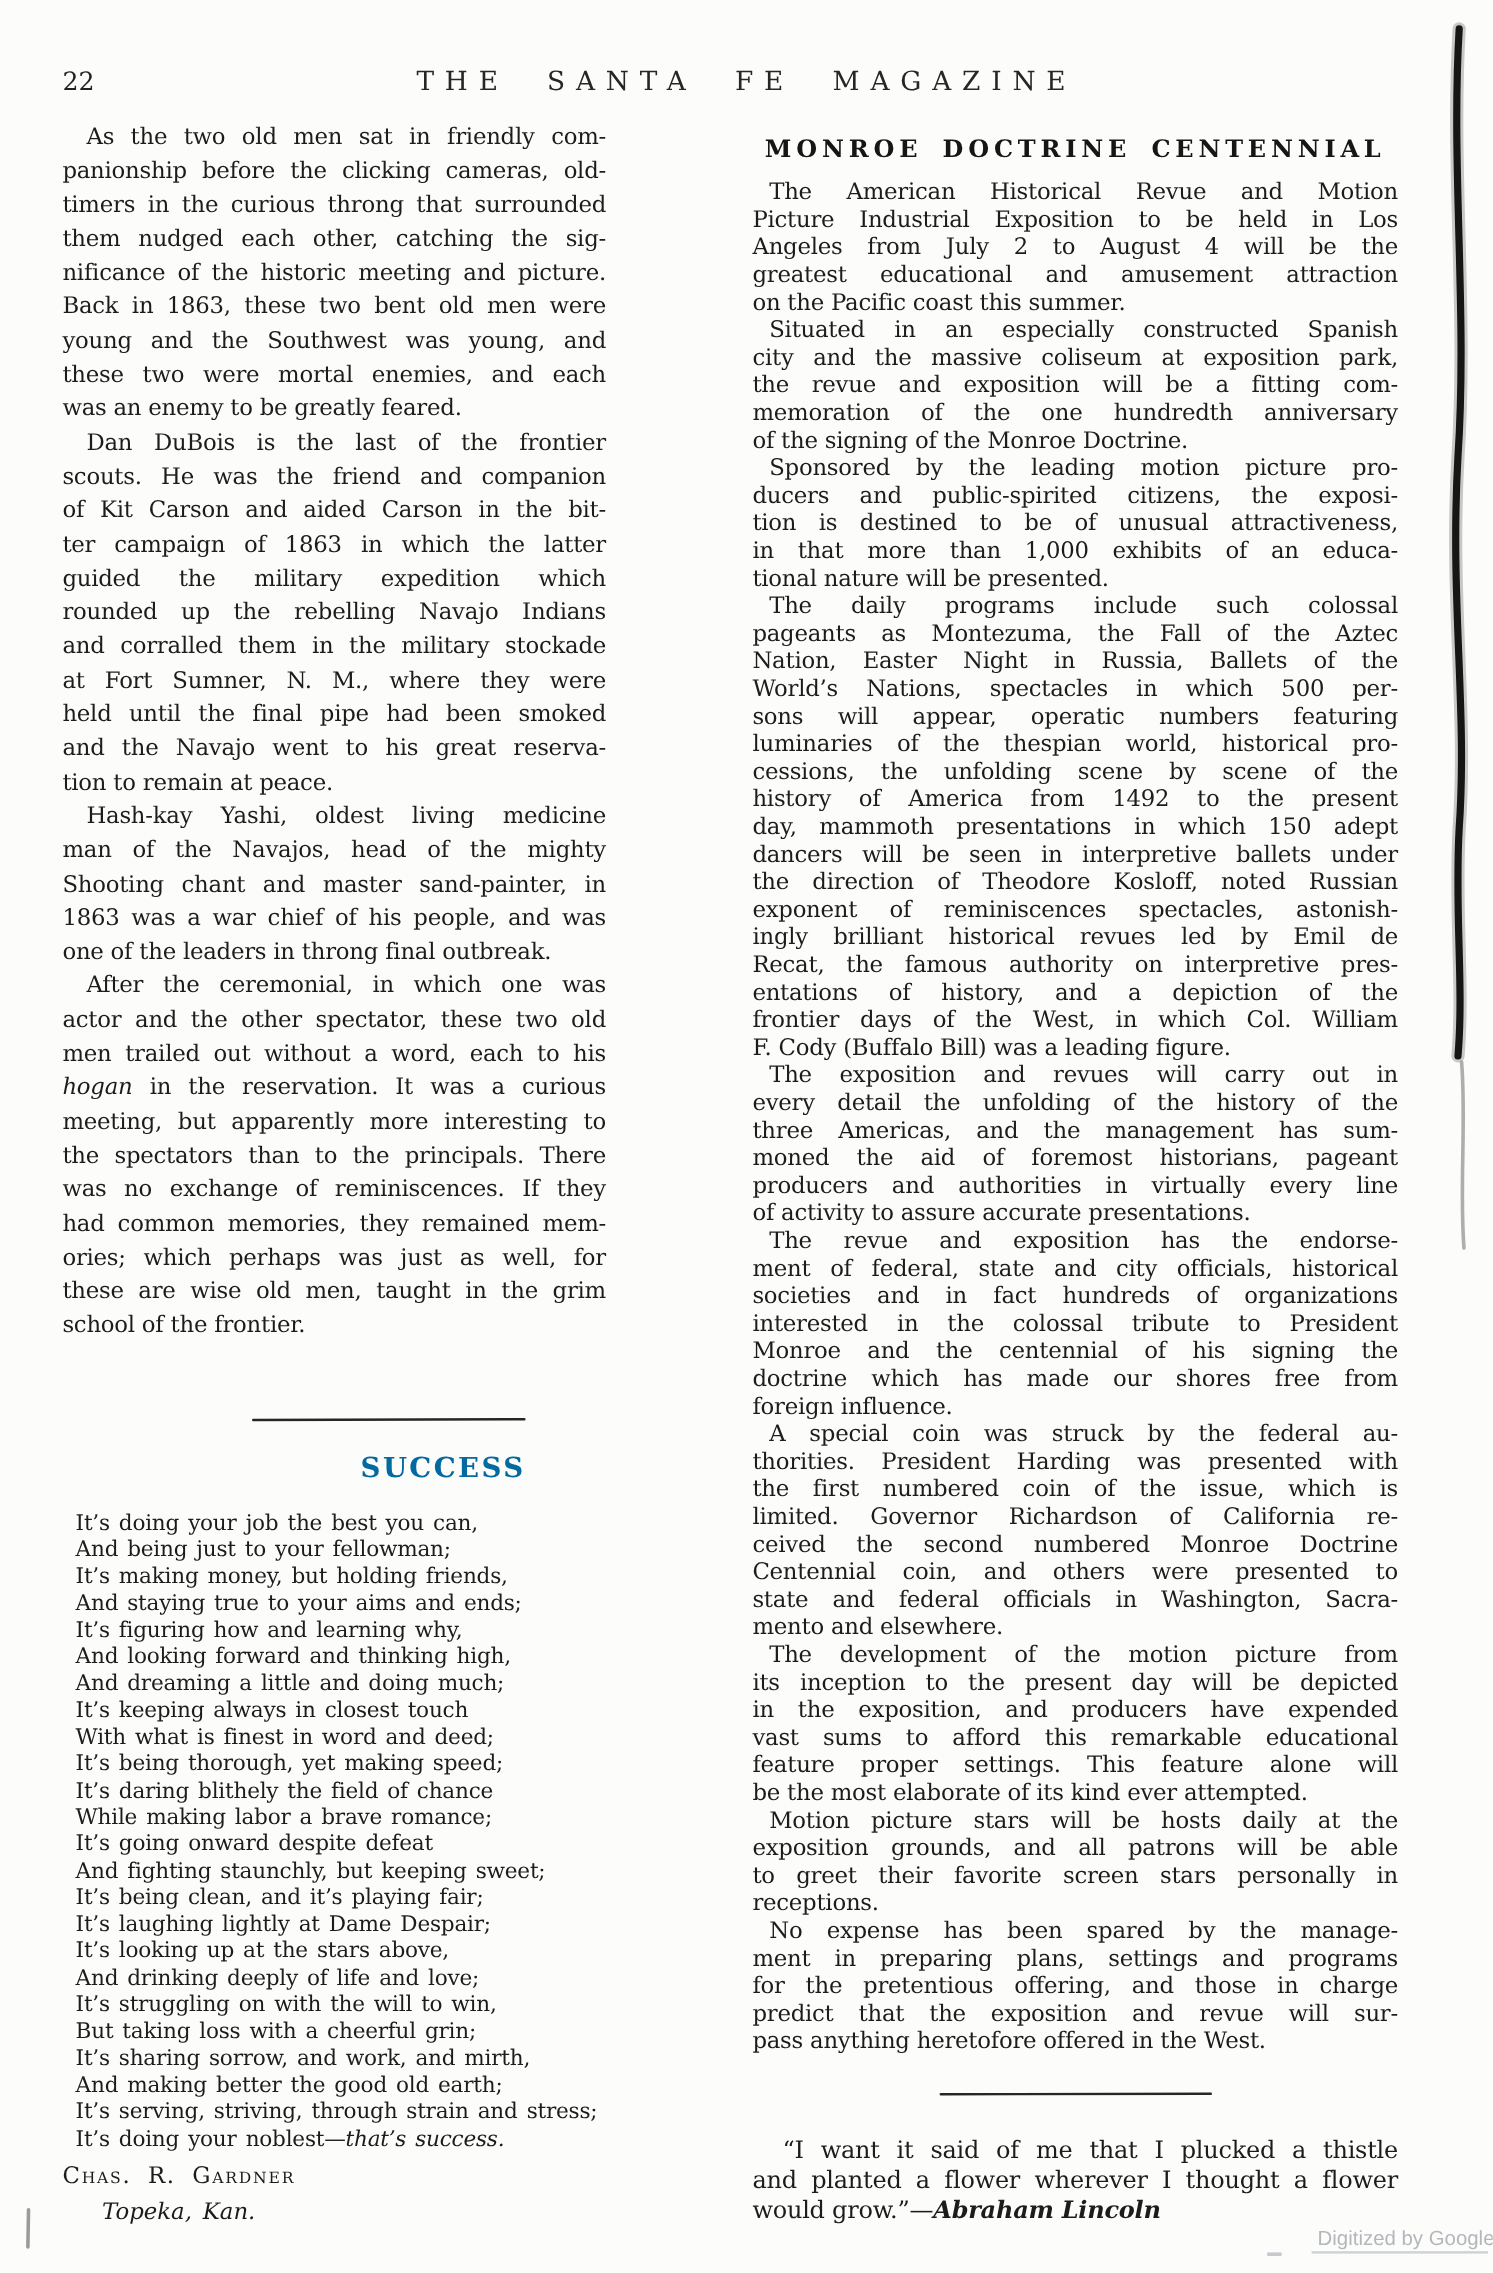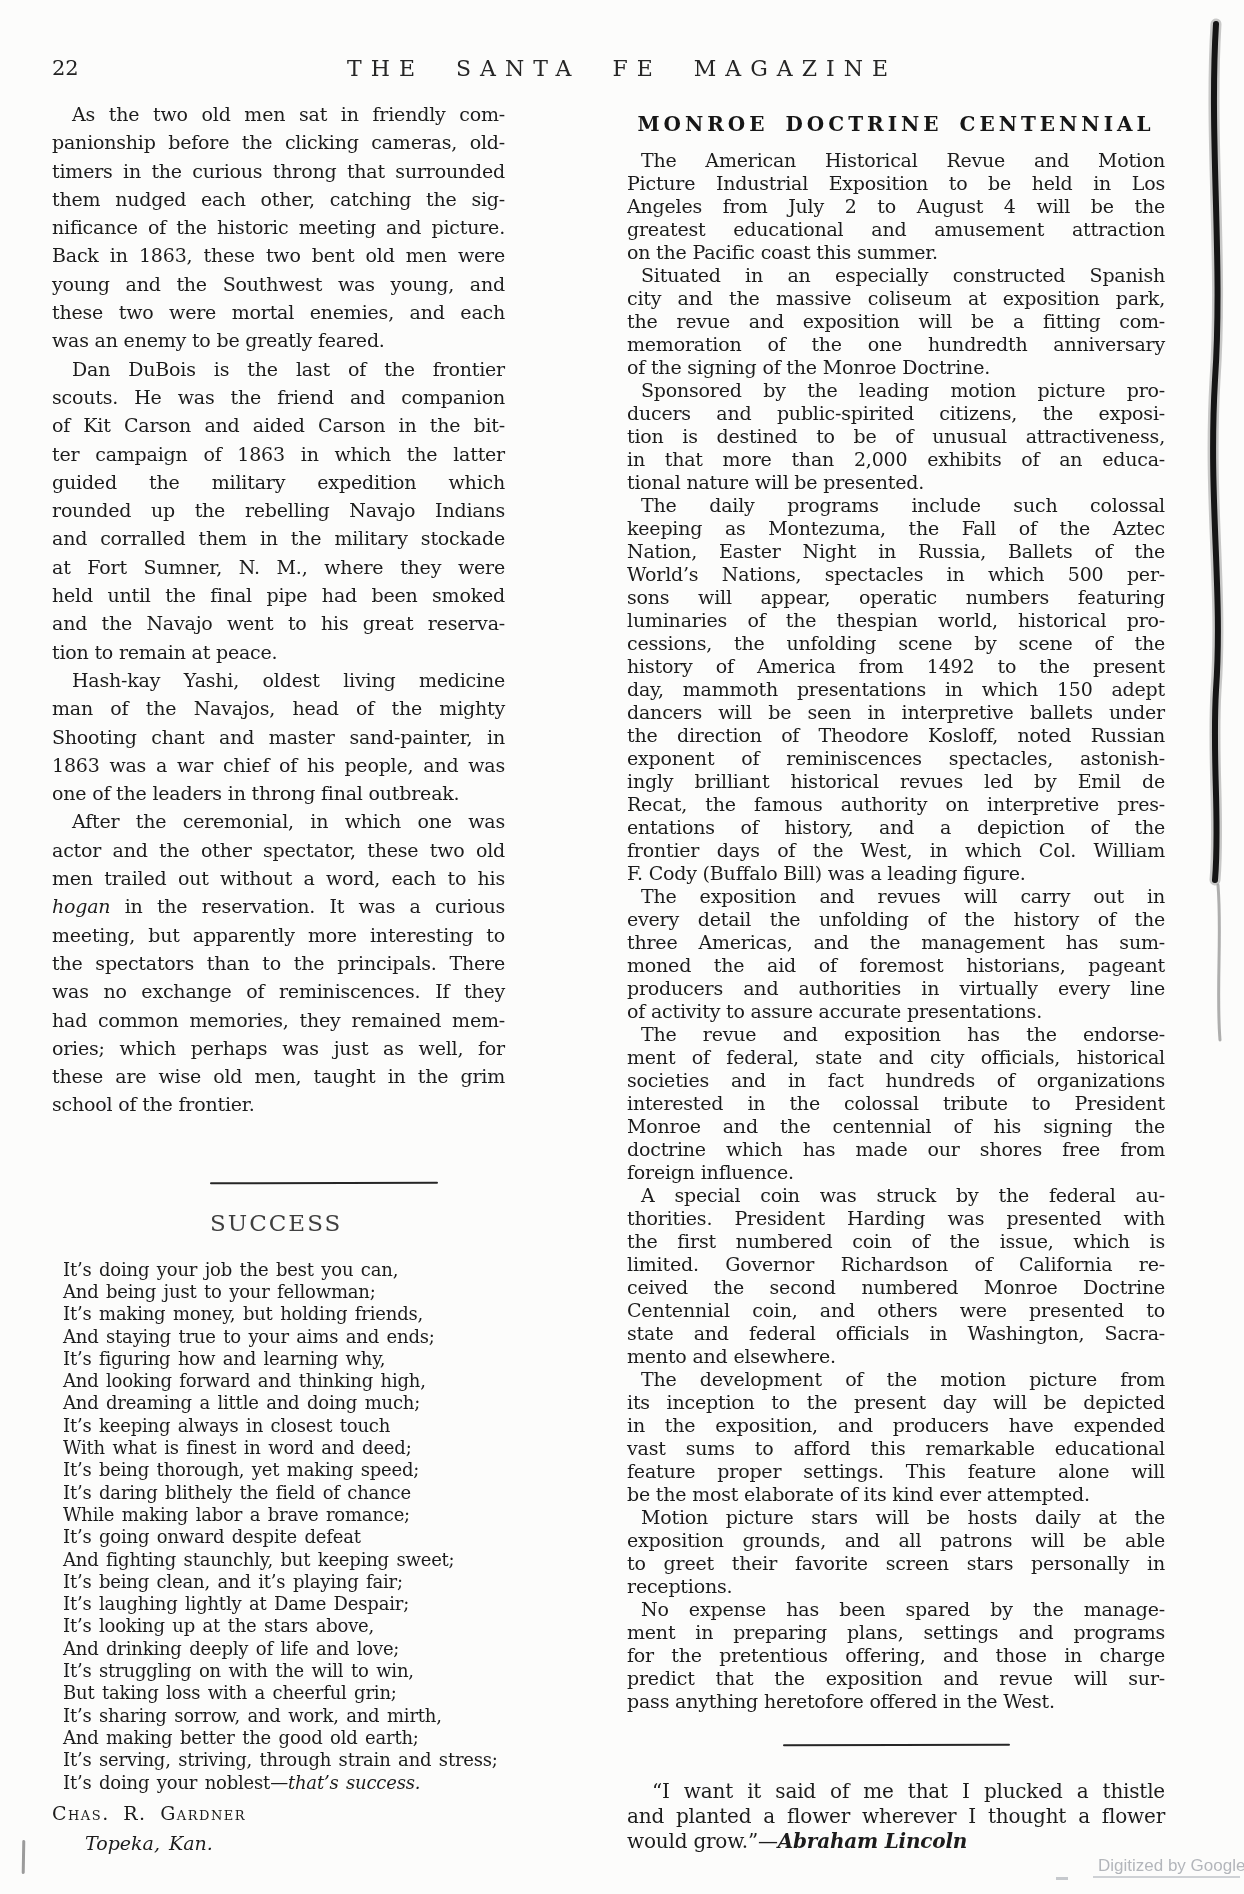--- a/index.html
+++ b/index.html
@@ -22,22 +22,22 @@
   .para-left .jline.first{text-indent:20px;}
   .para-right .jline.first{text-indent:14px;}
   .headline{
     margin:0 0 13px 0;text-align:center;font-size:20px;font-weight:bold;
     letter-spacing:4px;word-spacing:6px;color:#161616;
   }
   .divider{height:2px;background:#262626;border-radius:2px;}
   .divider-left{width:228px;margin:63px 0 0 158px;transform:rotate(-0.15deg);}
   .divider-right{width:227px;margin:31px 0 0 156px;transform:rotate(-0.1deg);}
   .poem-title{
-    width:228px;margin:26px 0 22px 158px;text-align:left;
-    font-size:23px;font-weight:normal;letter-spacing:2px;color:#404040;line-height:27px;
+    width:228px;margin:26px 0 22px 158px;text-align:right;
+    font-size:23px;font-weight:bold;letter-spacing:2px;color:#0369a1;line-height:27px;
   }
   .poem{margin-left:11px;font-size:18px;line-height:22.3px;word-spacing:2px;letter-spacing:-0.2px;}
   .poem-line{white-space:nowrap;}
   .poem-author{
     margin-top:8px;padding-right:6px;
     font-variant:small-caps;font-size:19px;letter-spacing:1.5px;word-spacing:6px;color:#1b1b1b;
   }
   .poem-location{margin:8px 0 0 33px;font-style:italic;font-size:19px;word-spacing:3px;}
   .quote{margin-top:33px;font-size:20px;line-height:25px;letter-spacing:-0.2px;}
   .quote .jline.first{text-indent:25px;}
@@ -153,26 +153,26 @@
           <div class="jline first">Situated in an especially constructed Spanish</div>
           <div class="jline">city and the massive coliseum at exposition park,</div>
           <div class="jline">the revue and exposition will be a fitting com-</div>
           <div class="jline">memoration of the one hundredth anniversary</div>
           <div class="jline last">of the signing of the Monroe Doctrine.</div>
         </div>
         <div class="para para-right">
           <div class="jline first">Sponsored by the leading motion picture pro-</div>
           <div class="jline">ducers and public-spirited citizens, the exposi-</div>
           <div class="jline">tion is destined to be of unusual attractiveness,</div>
-          <div class="jline">in that more than 2,000 exhibits of an educa-</div>
+          <div class="jline">in that more than 1,000 exhibits of an educa-</div>
           <div class="jline last">tional nature will be presented.</div>
         </div>
         <div class="para para-right">
           <div class="jline first">The daily programs include such colossal</div>
-          <div class="jline">keeping as Montezuma, the Fall of the Aztec</div>
+          <div class="jline">pageants as Montezuma, the Fall of the Aztec</div>
           <div class="jline">Nation, Easter Night in Russia, Ballets of the</div>
           <div class="jline">World’s Nations, spectacles in which 500 per-</div>
           <div class="jline">sons will appear, operatic numbers featuring</div>
           <div class="jline">luminaries of the thespian world, historical pro-</div>
           <div class="jline">cessions, the unfolding scene by scene of the</div>
           <div class="jline">history of America from 1492 to the present</div>
           <div class="jline">day, mammoth presentations in which 150 adept</div>
           <div class="jline">dancers will be seen in interpretive ballets under</div>
           <div class="jline">the direction of Theodore Kosloff, noted Russian</div>
           <div class="jline">exponent of reminiscences spectacles, astonish-</div>

